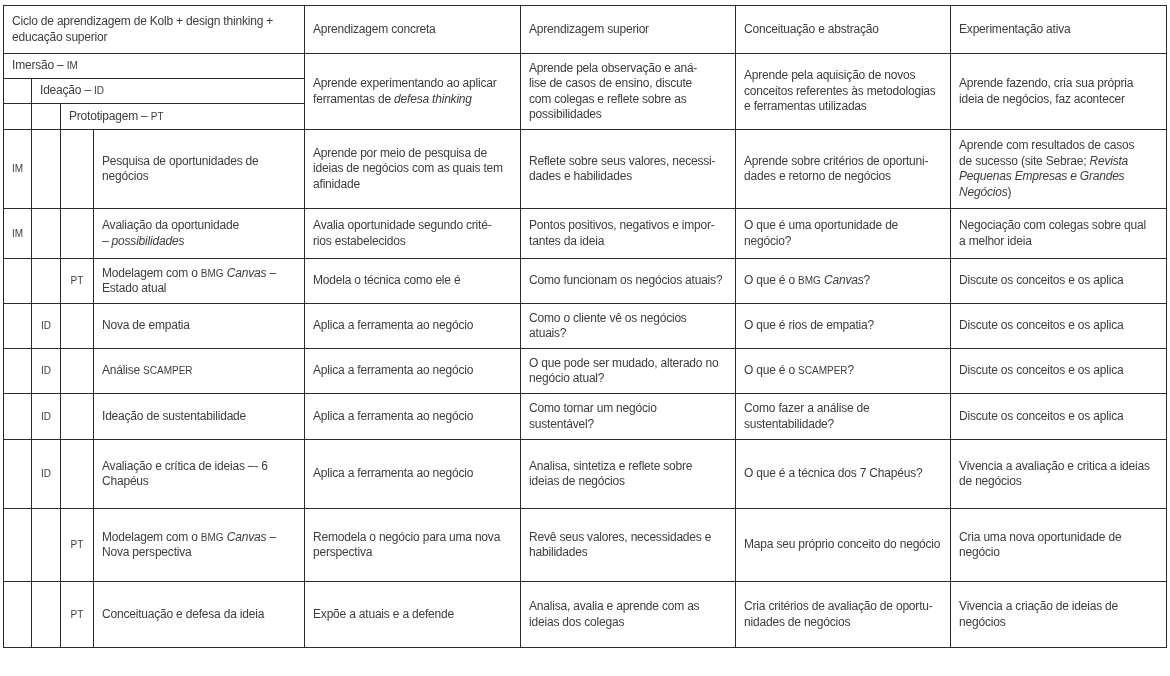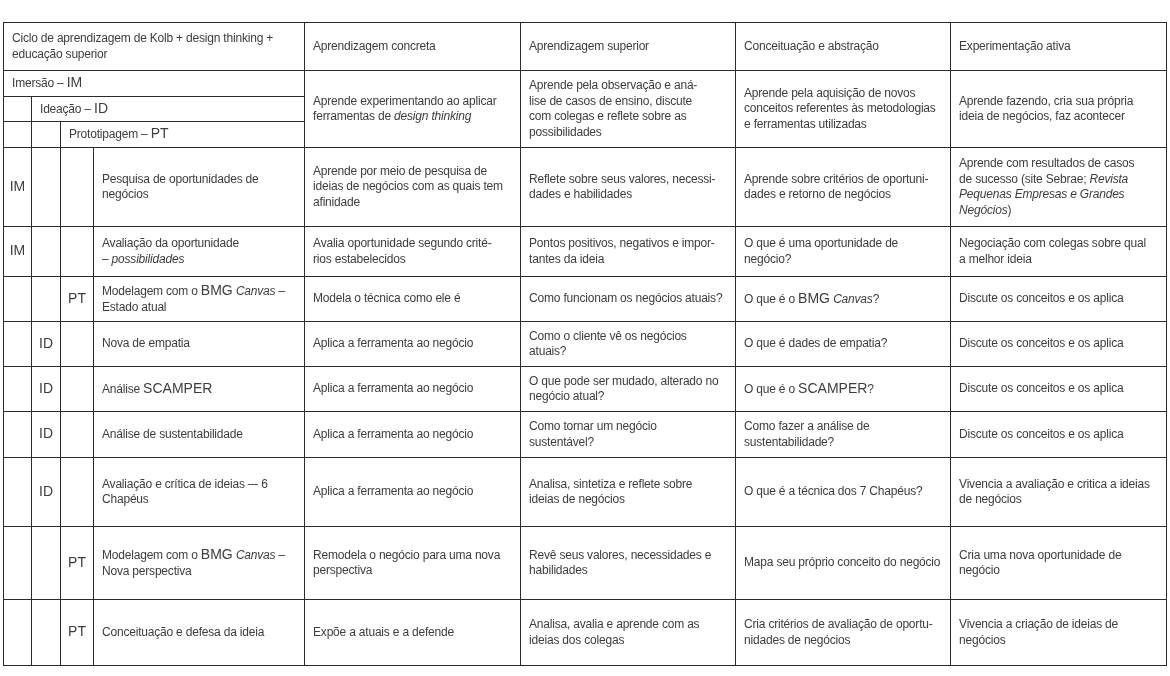--- a/index.html
+++ b/index.html
@@ -1,37 +1,37 @@
 <!DOCTYPE html>
 <html><head>
 <meta charset="utf-8">
 <style>
   html,body{margin:0;padding:0;background:#fff;width:1170px;height:676px;overflow:hidden;}
   body{font-family:"Liberation Sans",sans-serif;}
   table.kolb{
     border-collapse:collapse;
     table-layout:fixed;
     width:1163px;
-    margin:22px 0 0 3px;
+    margin:5px 0 0 3px;
   }
   td{
     border:1.5px solid #2b2b2b;
     vertical-align:middle;
     padding:4px 6px 4px 8px;
     font-size:12px;
     line-height:15.5px;
     letter-spacing:-0.2px;
     color:#3d3d40;
     overflow:hidden;
   }
   td.marker{
     text-align:center;
     padding:2px 1px;
   }
-  .sc{font-size:14px;letter-spacing:0;}
+  .sc{font-size:10px;letter-spacing:0;}
   i{font-style:italic;}
 </style>
 </head>
 <body>
 
 <table class="kolb">
   <colgroup>
     <col style="width:28px">
       <col style="width:29px">
       <col style="width:33px">
@@ -46,21 +46,21 @@
       <tr style="height:48px">
     <td colspan="4">Ciclo de aprendizagem de Kolb + design thinking +<br>educação superior</td>
     <td>Aprendizagem concreta</td>
     <td>Aprendizagem superior</td>
     <td>Conceituação e abstração</td>
     <td>Experimentação ativa</td>
   </tr>
 
   <tr style="height:25px">
     <td colspan="4">Imersão – <span class="sc">IM</span></td>
-    <td rowspan="3">Aprende experimentando ao aplicar<br>ferramentas de <i>design thinking</i></td>
+    <td rowspan="3">Aprende experimentando ao aplicar<br>ferramentas de <i>defesa thinking</i></td>
     <td rowspan="3">Aprende pela observação e aná-<br>lise de casos de ensino, discute<br>com colegas e reflete sobre as<br>possibilidades</td>
     <td rowspan="3">Aprende pela aquisição de novos<br>conceitos referentes às metodologias<br>e ferramentas utilizadas</td>
     <td rowspan="3">Aprende fazendo, cria sua própria<br>ideia de negócios, faz acontecer</td>
   </tr>
   <tr style="height:25px">
     <td class="marker"></td>
     <td colspan="3">Ideação – <span class="sc">ID</span></td>
   </tr>
   <tr style="height:26px">
     <td class="marker"></td>
@@ -98,38 +98,38 @@
     <td>O que é o <span class="sc">BMG</span> <i>Canvas</i>?</td>
     <td>Discute os conceitos e os aplica</td>
   </tr>
   <tr style="height:45px">
     <td class="marker"></td>
     <td class="marker"><span class="sc">ID</span></td>
     <td class="marker"></td>
     <td>Nova de empatia</td>
     <td>Aplica a ferramenta ao negócio</td>
     <td>Como o cliente vê os negócios<br>atuais?</td>
-    <td>O que é dades de empatia?</td>
+    <td>O que é rios de empatia?</td>
     <td>Discute os conceitos e os aplica</td>
   </tr>
   <tr style="height:45px">
     <td class="marker"></td>
     <td class="marker"><span class="sc">ID</span></td>
     <td class="marker"></td>
     <td>Análise <span class="sc">SCAMPER</span></td>
     <td>Aplica a ferramenta ao negócio</td>
     <td>O que pode ser mudado, alterado no<br>negócio atual?</td>
     <td>O que é o <span class="sc">SCAMPER</span>?</td>
     <td>Discute os conceitos e os aplica</td>
   </tr>
   <tr style="height:46px">
     <td class="marker"></td>
     <td class="marker"><span class="sc">ID</span></td>
     <td class="marker"></td>
-    <td>Análise de sustentabilidade</td>
+    <td>Ideação de sustentabilidade</td>
     <td>Aplica a ferramenta ao negócio</td>
     <td>Como tornar um negócio<br>sustentável?</td>
     <td>Como fazer a análise de<br>sustentabilidade?</td>
     <td>Discute os conceitos e os aplica</td>
   </tr>
   <tr style="height:69px">
     <td class="marker"></td>
     <td class="marker"><span class="sc">ID</span></td>
     <td class="marker"></td>
     <td>Avaliação e crítica de ideias –- 6<br>Chapéus</td>

